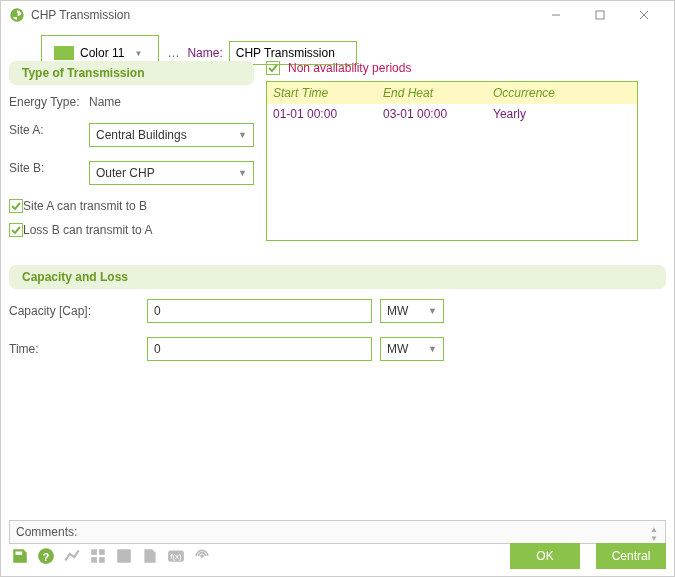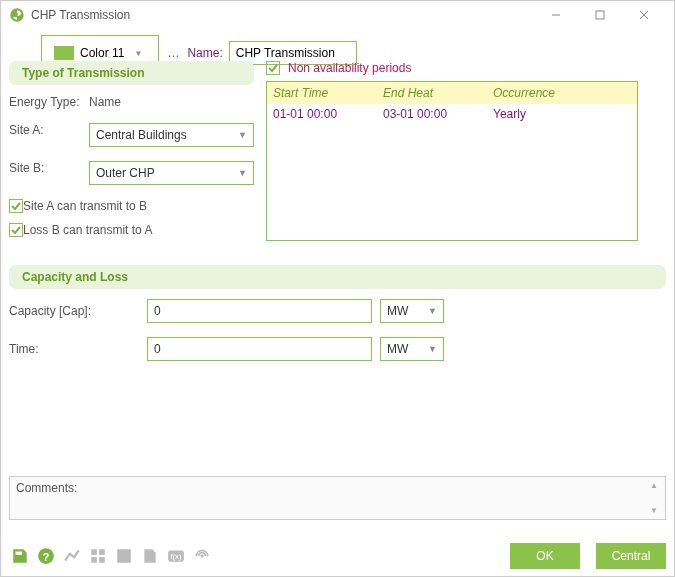--- a/index.html
+++ b/index.html
@@ -42,21 +42,21 @@
   .col-st{flex:0 0 110px;} .col-et{flex:0 0 110px;} .col-oc{flex:1;}
   .trow { display:flex; font-size:12px; color:#701a75; }
   .trow div { padding:3px 6px; }
   
   .cap-sec { margin-top:18px; }
   .caprow { display:flex; align-items:center; font-size:12px; color:#555; margin-bottom:14px; gap:8px; }
   .caprow .lbl2 { width:130px; }
   .num-in { border:1px solid #8bc34a; height:24px; width:225px; padding:0 6px; font-size:12px; color:#333; display:flex; align-items:center;}
   .unit { border:1px solid #8bc34a; height:24px; width:64px; display:flex; align-items:center; justify-content:space-between; padding:0 6px; font-size:12px; color:#333;}
   
-  .comments-box { position:absolute; left:8px; right:8px; bottom:56px; height:44px; border:1px solid #ccc; background:#fafafa; font-size:12px; color:#555; padding:4px 6px; display:flex;}
+  .comments-box { position:absolute; left:8px; right:8px; bottom:32px; height:24px; border:1px solid #ccc; background:#fafafa; font-size:12px; color:#555; padding:4px 6px; display:flex;}
   .comments-box .sc { width:10px; display:flex; flex-direction:column; justify-content:space-between; align-items:center; color:#aaa; font-size:8px;}
   
   .footer { position:absolute; left:0; right:0; bottom:0; height:40px; display:flex; align-items:center; padding:0 8px; gap:4px;}
   .ftb { width:22px; height:22px; display:flex; align-items:center; justify-content:center; }
   .ftb.green svg{color:#7cb342;}
   .ftb.gray svg{color:#bbb;}
   .footer .sp { flex:1; }
   .btn { width:70px; height:26px; background:#8bc34a; color:#fff; font-size:12px; display:flex; align-items:center; justify-content:center; border:none;}
 </style>
 </head>

